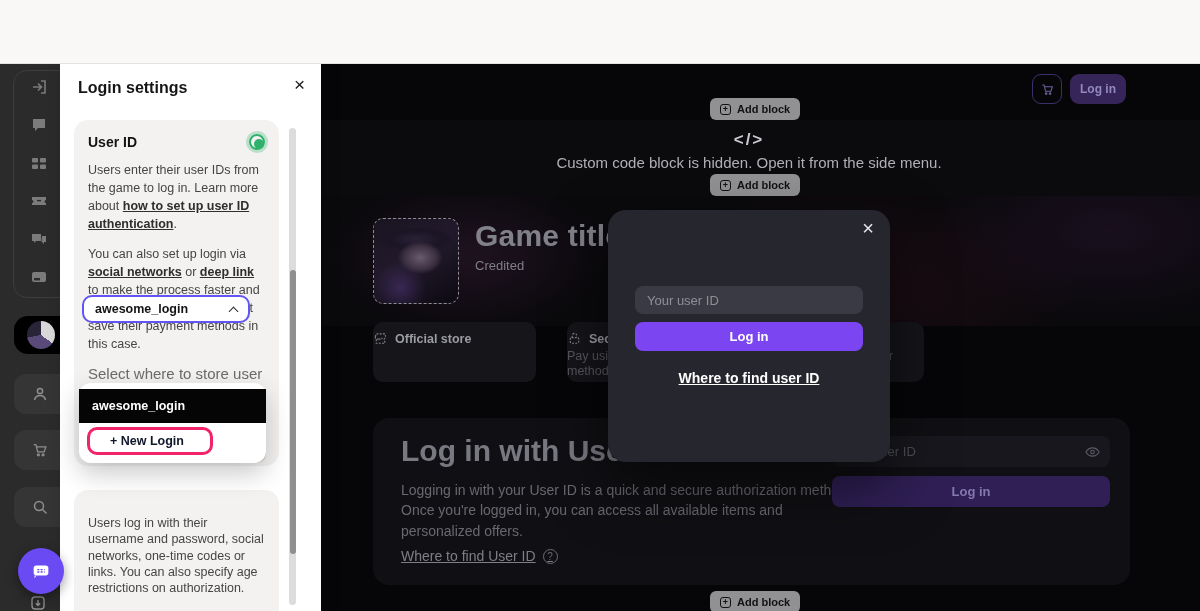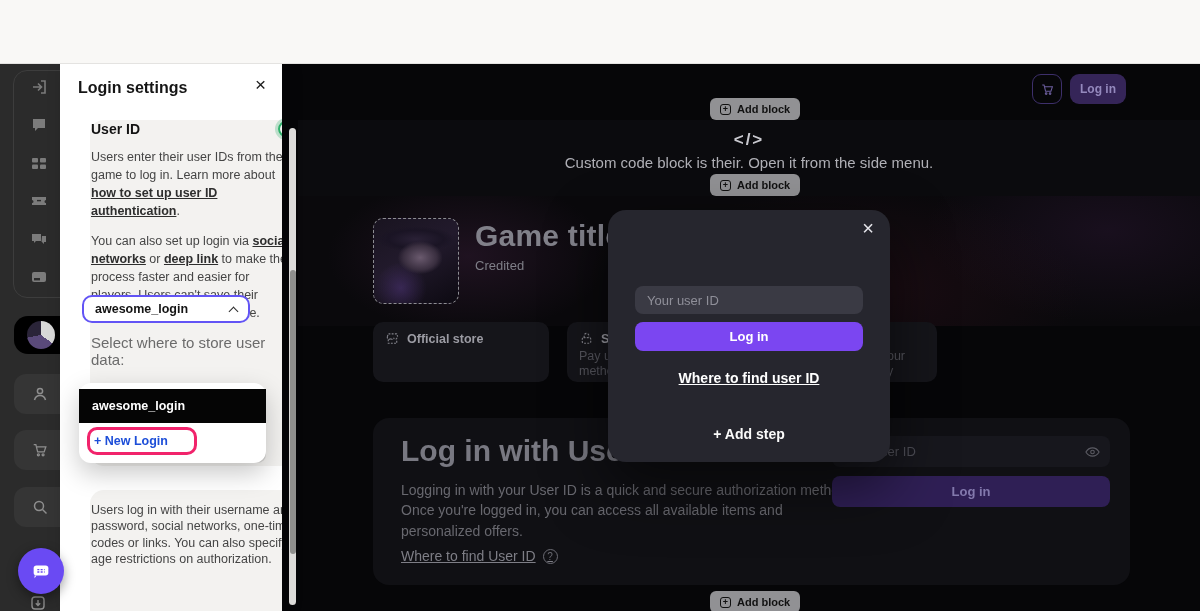--- a/index.html
+++ b/index.html
@@ -43,21 +43,21 @@
     radial-gradient(320px 150px at 560px 95px, rgba(75,22,38,.28), transparent 70%),
     radial-gradient(260px 130px at 810px 35px, rgba(55,28,66,.33), transparent 70%),
     #0a090c;}
   .avatar{left:373px;top:218px;width:86px;height:86px;border-radius:10px;border:1px dashed #8d8d92;background:
     radial-gradient(30px 22px at 55% 46%, #6a5a6e 0%, #3a2f40 55%, transparent 75%),
     radial-gradient(46px 15px at 50% 24%, #2a2136 0%, #1a1424 60%, transparent 85%),
     radial-gradient(34px 34px at 32% 82%, rgba(92,62,142,.45), transparent 75%),
     linear-gradient(150deg,#191420 0%,#221a2c 45%,#0d0a12 100%);}
   .game-title{left:475px;top:219px;font-size:30px;font-weight:700;color:#81818a;letter-spacing:.2px;}
   .game-dev{left:475px;top:258px;font-size:13px;color:#7f7f88;}
-  .feat{top:322px;width:176px;height:60px;background:#15151a;border-radius:10px;padding:9px 12px;}
+  .feat{top:322px;width:163px;height:60px;background:#15151a;border-radius:10px;padding:9px 0;}
   .feat-head{display:flex;align-items:center;gap:7px;font-size:12.5px;font-weight:700;color:#9b9ba3;}
   .feat-desc{margin-top:3px;font-size:12.5px;line-height:1.22;color:#56565e;}
   .feat-ic{color:#84848c;display:flex;}
   .section{left:373px;top:418px;width:757px;height:167px;background:#101014;border-radius:16px;}
   .sec-title{position:absolute;left:28px;top:16px;font-size:30px;font-weight:700;color:#787881;}
   .sec-desc{position:absolute;left:28px;top:62px;width:452px;font-size:14px;line-height:1.46;color:#68686f;}
   .sec-link{position:absolute;left:28px;top:130px;font-size:14px;color:#7e7e86;text-decoration:underline;display:flex;align-items:center;gap:7px;}
   .qmark{width:15px;height:15px;border:1px solid #6b6b73;border-radius:50%;font-size:10px;display:inline-flex;align-items:center;justify-content:center;text-decoration:none;color:#6b6b73;}
   .sec-input{position:absolute;left:459px;top:18px;width:278px;height:31px;background:#17171d;border:none;border-radius:8px;padding:0 30px 0 12px;font-size:13px;color:#c9c9cf;}
   .sec-input::placeholder{color:#4e4e56;}
@@ -68,40 +68,40 @@
   .modal{left:608px;top:210px;width:282px;height:252px;background:#26262e;border-radius:18px;box-shadow:0 24px 60px rgba(0,0,0,.55);z-index:20;}
   .modal-close{position:absolute;right:16px;top:8px;font-size:20px;color:#e6e6ec;cursor:pointer;line-height:1;}
   .modal-title{position:absolute;left:0;top:30px;width:100%;text-align:center;font-size:19px;font-weight:700;color:#f4f4f7;letter-spacing:-.2px;}
   .modal-input{position:absolute;left:27px;top:76px;width:228px;height:28px;background:#3a3a44;border:none;border-radius:8px;padding:0 12px;font-size:13px;color:#d5d5dc;}
   .modal-input::placeholder{color:#8f8f99;}
   .modal-btn{position:absolute;left:27px;top:112px;width:228px;height:29px;background:#7b46f1;border:none;border-radius:8px;font-size:13px;font-weight:700;color:#fff;cursor:pointer;}
   .modal-link{position:absolute;left:0;top:160px;width:100%;text-align:center;font-size:14px;font-weight:700;color:#fff;text-decoration:underline;}
   .modal-addstep{position:absolute;left:0;top:216px;width:100%;text-align:center;font-size:14px;font-weight:600;color:#fafafa;cursor:pointer;}
 
   
-  .panel{left:60px;top:64px;width:222px;height:547px;background:#fff;z-index:25;box-shadow:4px 0 16px rgba(0,0,0,.18);overflow:hidden;}
+  .panel{left:60px;top:64px;width:261px;height:547px;background:#fff;z-index:25;box-shadow:4px 0 16px rgba(0,0,0,.18);overflow:hidden;}
   .panel-title{position:absolute;left:18px;top:15px;font-size:16px;font-weight:700;color:#151515;}
   .panel-close{position:absolute;right:16px;top:11px;font-size:19px;color:#1a1a1a;cursor:pointer;line-height:1;}
-  .card{position:absolute;left:14px;width:205px;background:#f3f2f0;border-radius:14px;padding:1px;margin-left:16px;}
+  .card{position:absolute;left:14px;width:205px;background:#f3f2f0;border-radius:14px;padding:14px;}
   .card1{top:56px;height:346px;}
   .card2{top:426px;height:160px;}
   .card-head{display:flex;align-items:center;justify-content:space-between;}
   .card-head-left{display:flex;align-items:center;gap:8px;font-size:14px;font-weight:700;color:#131313;}
   .radio-on{width:16px;height:16px;border-radius:50%;border:2px solid #2eb16b;position:relative;box-shadow:0 0 0 3px rgba(46,177,107,.28);}
   .radio-on::after{content:"";position:absolute;left:3px;top:3px;width:10px;height:10px;border-radius:50%;background:#2eb16b;}
   .radio-off{width:16px;height:16px;border-radius:50%;border:2px solid #161616;}
   .p{font-size:12.5px;line-height:1.45;color:#454545;margin-top:11px;}
   .p a{color:#2e2e2e;font-weight:600;text-decoration:underline;}
   .small-label{font-size:15px;color:#6b6b6b;margin-top:12px;}
   .select{position:absolute;left:22px;top:231px;width:168px;height:28px;background:#fff;border:2px solid #6254f5;border-radius:10px;display:flex;align-items:center;justify-content:space-between;padding:0 11px;font-size:12.5px;font-weight:600;color:#141414;cursor:pointer;}
   .chev-up{display:inline-block;width:7px;height:7px;border-right:1.8px solid #2b2b2b;border-bottom:1.8px solid #2b2b2b;transform:rotate(-135deg);margin-top:4px;}
   .dropdown{position:absolute;left:19px;top:319px;width:187px;background:#fff;border-radius:12px;box-shadow:0 10px 26px rgba(0,0,0,.22);padding:6px 0 6px 0;z-index:5;}
   .opt-selected{height:34px;background:#050505;color:#fff;font-size:12.5px;font-weight:600;display:flex;align-items:center;padding:0 13px;cursor:pointer;}
   .opt-new-wrap{padding:4px 0 2px 8px;}
-  .opt-new{display:inline-flex;align-items:center;border:3px solid #f1236b;border-radius:10px;padding:4px 26px 4px 4px;font-size:12.5px;font-weight:600;color:#1d4ed8;cursor:pointer;background:#fff;}
+  .opt-new{display:inline-flex;align-items:center;border:3px solid #f1236b;border-radius:10px;padding:4px 26px 4px 20px;font-size:12.5px;font-weight:600;color:#0f172a;cursor:pointer;background:#fff;}
   .deeplink-row{position:absolute;left:28px;top:382px;width:178px;display:flex;align-items:center;justify-content:space-between;}
   .deeplink-label{font-size:12.5px;color:#b0aeab;}
   .toggle{width:30px;height:17px;border-radius:9px;background:#d7d6d4;position:relative;cursor:pointer;}
   .toggle::after{content:"";position:absolute;right:2px;top:2px;width:13px;height:13px;border-radius:50%;background:#fbfbfa;}
   .xsolla-ic{color:#9a9a9a;display:flex;}
   
   .scrollbar-track{left:289px;top:128px;width:7px;height:477px;background:#dddcda;border-radius:4px;z-index:26;}
   .scrollbar-thumb{left:290px;top:270px;width:6px;height:284px;background:#8f8f8d;border-radius:4px;z-index:27;}
 </style>
 </head>
@@ -124,21 +124,21 @@
   <div class="abs nav-login">
     <span>Log in</span>
   </div>
 
   <div class="abs addblock" style="left:710px;top:98px;">
     <span class="plusbox">+</span>
     <span>Add block</span>
   </div>
 
   <div class="abs code-glyph">&lt;/&gt;</div>
-  <div class="abs code-msg">Custom code block is their. Open it from the side menu.</div>
+  <div class="abs code-msg">Custom code block is hidden. Open it from the side menu.</div>
 
   <div class="abs addblock" style="left:710px;top:174px;">
     <span class="plusbox">+</span>
     <span>Add block</span>
   </div>
 
   <div class="abs avatar"></div>
   <div class="abs game-title">Game title</div>
   <div class="abs game-dev">Credited</div>
 
@@ -197,21 +197,20 @@
   <div class="abs addblock" style="left:710px;top:591px;">
     <span class="plusbox">+</span>
     <span>Add block</span>
   </div>
 
   <div class="abs modal">
     <span class="modal-close">×</span>
     <input class="modal-input" placeholder="Your user ID" style="">
     <button class="modal-btn">Log in</button>
     <div class="modal-link">Where to find user ID</div>
-    <div class="modal-addstep">+ Add step</div>
   </div>
 
   <div class="abs sidebar">
     <div class="side-group"></div>
     <span class="side-ic" style="top:14px;">
       <svg width="18" height="18" viewBox="0 0 18 18" fill="none" stroke="currentColor" stroke-width="1.6">
           <path d="M3 9h8M8 5.5 11.5 9 8 12.5"></path>
           <path d="M11 3h4v12h-4"></path>
         </svg>
     </span>

